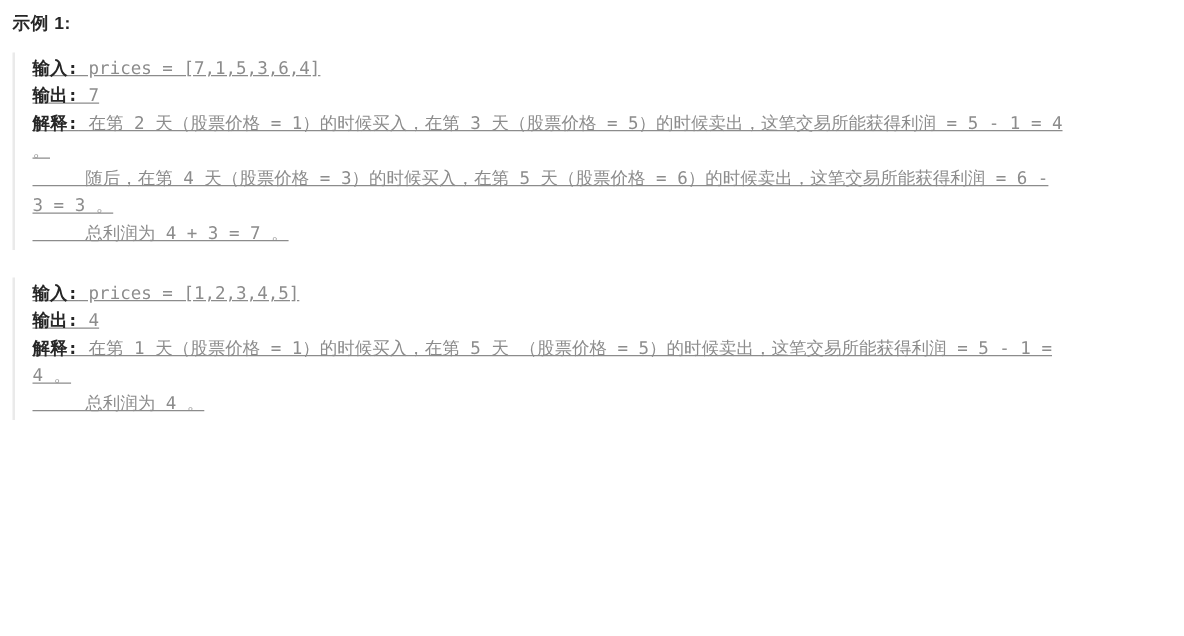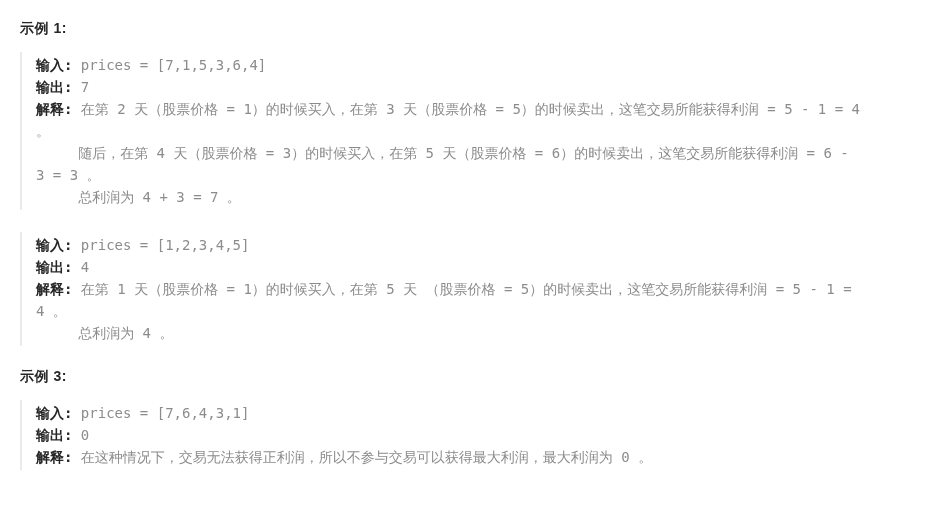--- a/index.html
+++ b/index.html
@@ -5,56 +5,53 @@
   html, body { margin: 0; padding: 0; }
   body {
     width: 947px;
     height: 509px;
     box-sizing: border-box;
     background: #ffffff;
     padding: 10px 10px 0 10px;
     overflow: hidden;
     font-family: "Liberation Sans", sans-serif;
   }
-  .example { margin: 10px; }
+  .example { margin: 0; }
   .example-title {
     margin: 0 0 15px 0;
     font-size: 14px;
     line-height: 17px;
     font-weight: 700;
     color: #262626;
     letter-spacing: 0.5px;
   }
   .example-block {
     margin: 0 0 22px 0;
     padding: 2px 8px 2px 14px;
     border-left: 2px solid #eaeaea;
     font-family: "DejaVu Sans Mono", monospace;
     font-size: 14px;
     line-height: 22px;
     color: #8c8c8c;
     white-space: pre;
     overflow: hidden;
+    text-decoration: underline;
   }
   .code-line { white-space: pre; }
   .io-label {
     font-weight: 700;
     color: #262626;
   }
 </style>
 </head>
 <body>
 
 <div id="examples-root">
   <section class="example">
     <p class="example-title">示例 1:</p>
     <pre class="example-block"><div class="code-line"><span class="io-label">输入:</span><span> prices = [7,1,5,3,6,4]</span></div><div class="code-line"><span class="io-label">输出:</span><span> 7</span></div><div class="code-line"><span class="io-label">解释:</span><span> 在第 2 天（股票价格 = 1）的时候买入，在第 3 天（股票价格 = 5）的时候卖出，这笔交易所能获得利润 = 5 - 1 = 4</span></div><div class="code-line"><span>。</span></div><div class="code-line"><span>     随后，在第 4 天（股票价格 = 3）的时候买入，在第 5 天（股票价格 = 6）的时候卖出，这笔交易所能获得利润 = 6 -</span></div><div class="code-line"><span>3 = 3 。</span></div><div class="code-line"><span>     总利润为 4 + 3 = 7 。</span></div></pre>
   </section>
 
   <section class="example">
     <pre class="example-block"><div class="code-line"><span class="io-label">输入:</span><span> prices = [1,2,3,4,5]</span></div><div class="code-line"><span class="io-label">输出:</span><span> 4</span></div><div class="code-line"><span class="io-label">解释:</span><span> 在第 1 天（股票价格 = 1）的时候买入，在第 5 天 （股票价格 = 5）的时候卖出，这笔交易所能获得利润 = 5 - 1 =</span></div><div class="code-line"><span>4 。</span></div><div class="code-line"><span>     总利润为 4 。</span></div></pre>
   </section>
 
-  <section class="example">
-    <p class="example-title">示例 3:</p>
-    <pre class="example-block"><div class="code-line"><span class="io-label">输入:</span><span> prices = [7,6,4,3,1]</span></div><div class="code-line"><span class="io-label">输出:</span><span> 0</span></div><div class="code-line"><span class="io-label">解释:</span><span> 在这种情况下，交易无法获得正利润，所以不参与交易可以获得最大利润，最大利润为 0 。</span></div></pre>
-  </section>
 </div>
 
 </body></html>

